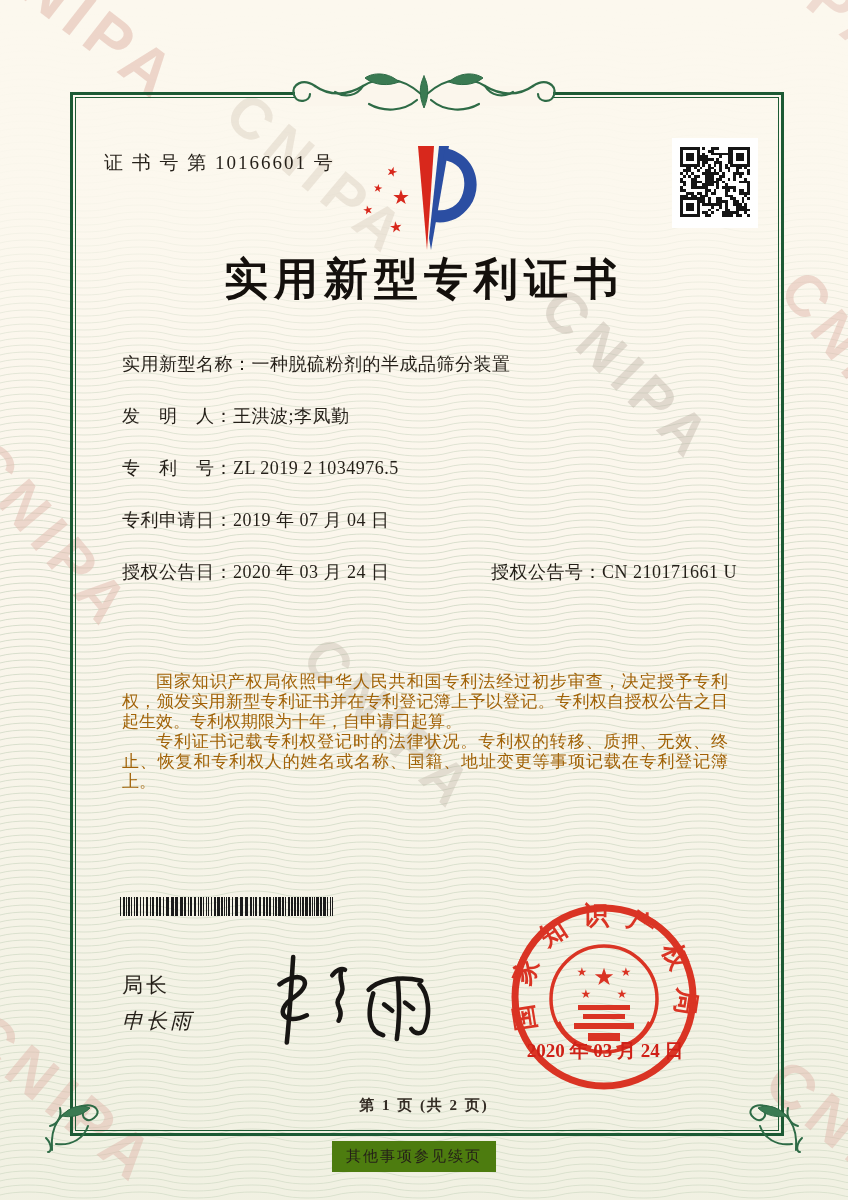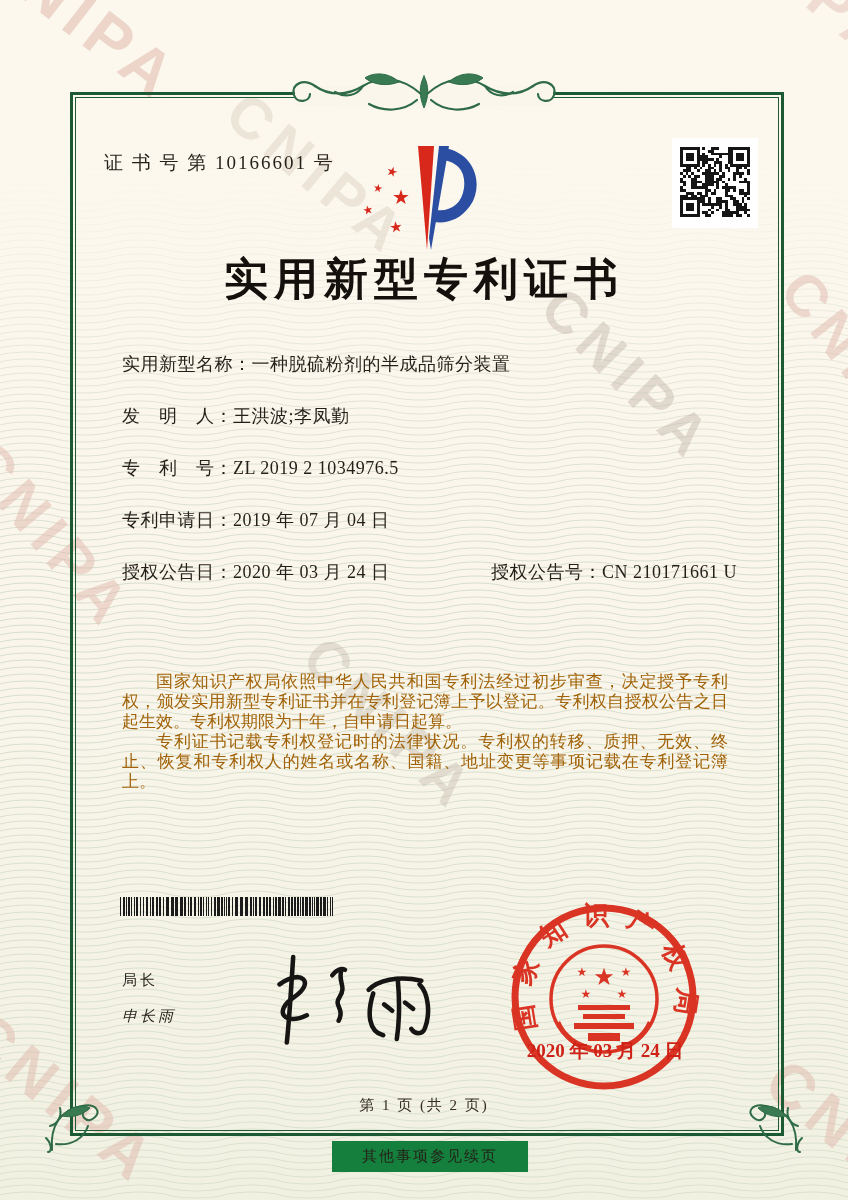--- a/index.html
+++ b/index.html
@@ -21,27 +21,27 @@
   .z4{z-index:4;}
   .certno{left:104px;top:150px;font-size:19px;letter-spacing:2px;}
   .title{left:70px;top:250px;width:708px;text-align:center;font-size:44px;font-weight:bold;
          letter-spacing:6px;color:#14100c;}
   .rows{left:122px;top:352px;width:610px;font-size:18px;letter-spacing:.5px;}
   .row{height:52px;line-height:24px;position:relative;white-space:nowrap;}
   .grant2{position:absolute;left:333px;top:0;margin-left:36px;}
   .paras{left:122px;top:672px;width:606px;font-size:17px;line-height:20px;text-align:justify;color:#a16207;}
   .paras p{margin:0;text-indent:2em;}
   .barcode{left:120px;top:897px;}
-  .director{left:122px;font-size:15px;letter-spacing:3px;}
+  .director{left:122px;font-size:21px;letter-spacing:3px;}
   .sig{left:240px;top:948px;}
   .seal{left:508px;top:901px;opacity:.95;}
   .sealdate{left:524px;top:1038px;width:162px;text-align:center;color:#cf2117;
             font-size:19px;font-weight:bold;z-index:6;}
-  .pagenum{left:70px;top:1096px;width:708px;text-align:center;font-size:15px;letter-spacing:2px;color:#332c24;}
-  .note{left:332px;top:1141px;background:#15803d;padding:6px 30px;font-size:15px;
+  .pagenum{left:70px;top:1096px;width:708px;text-align:center;font-size:15px;letter-spacing:2px;color:#332c24;font-weight:bold;}
+  .note{left:332px;top:1141px;background:#4d7c0f;padding:6px 14px;font-size:15px;
         letter-spacing:2px;z-index:4;box-shadow:0 0 2px rgba(0,0,0,.04);}
   .ornament{z-index:5;}
 </style>
 </head>
 <body>
 
 <div class="page">
 
   <svg class="waves" width="848" height="1200">
     <defs>

